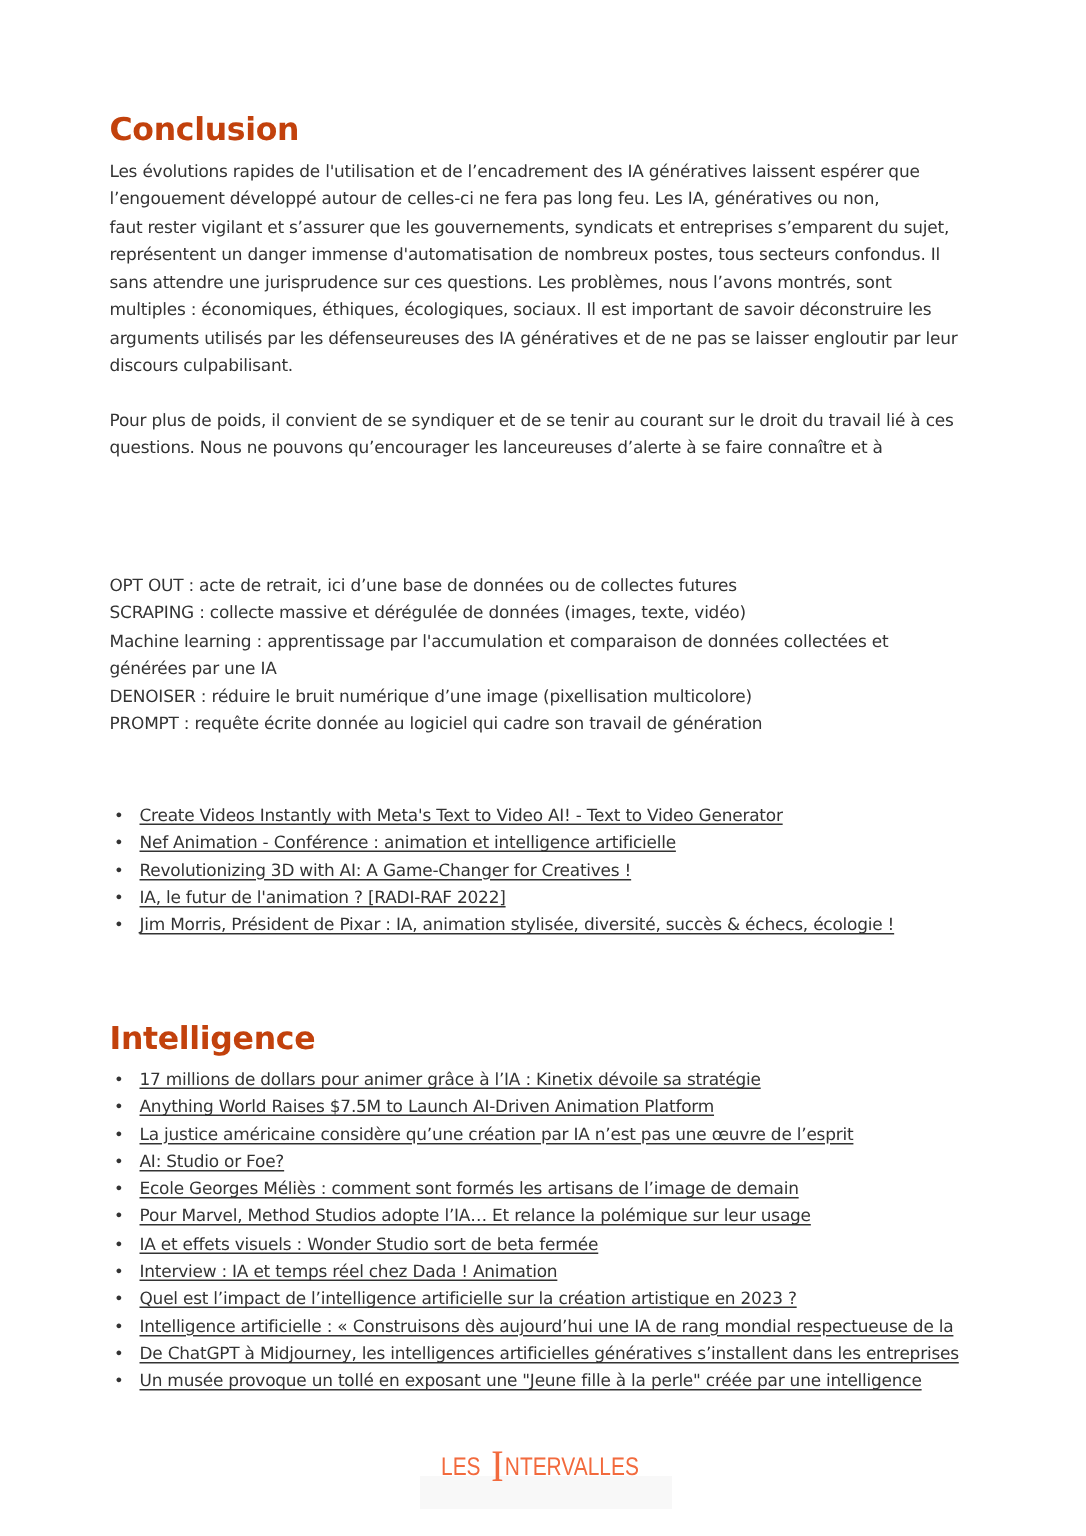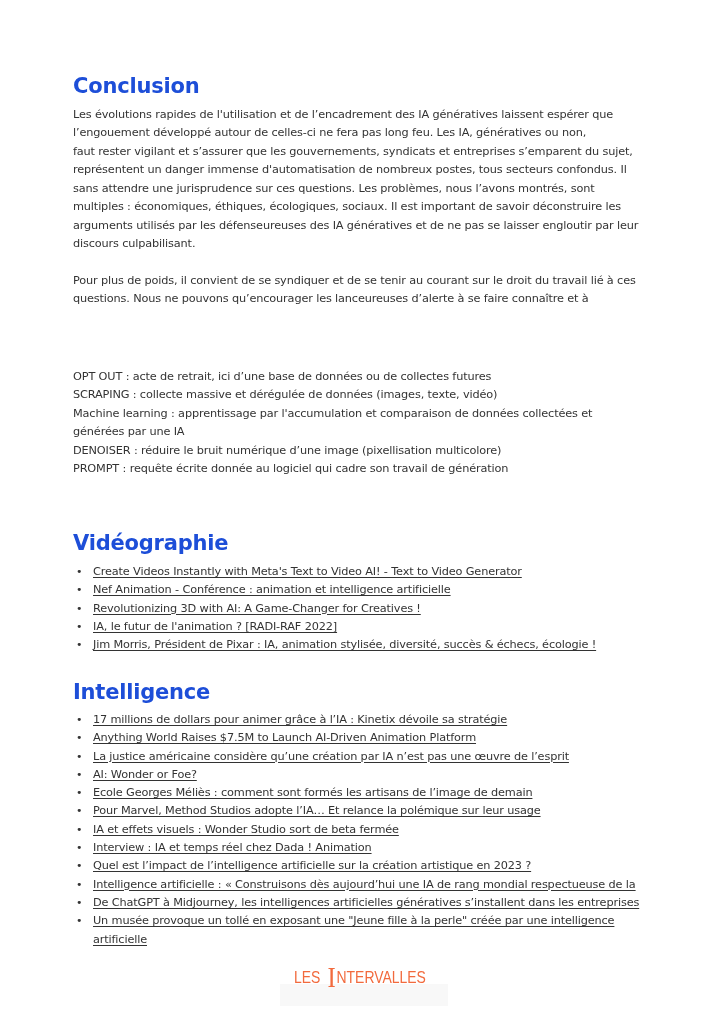--- a/index.html
+++ b/index.html
@@ -1,32 +1,32 @@
 <!DOCTYPE html>
 <html><head>
 <meta charset="utf-8">
 <style>
   html, body { margin: 0; padding: 0; background: #ffffff; }
   body { width: 724px; height: 1024px; position: relative; overflow: hidden;
          font-family: "DejaVu Sans", "Liberation Sans", sans-serif; color: #333333; }
   .page { position: absolute; left: 0; top: 0; width: 724px; height: 1024px; }
   .section { position: absolute; left: 73px; width: 590px; }
-  h2 { margin: 0; font-size: 21px; font-weight: bold; color: #1d4ed8; line-height: 28px; letter-spacing: -0.2px; }
+  h2 { margin: 0; font-size: 21px; font-weight: bold; color: #c2410c; line-height: 28px; letter-spacing: -0.2px; }
   .para { margin: 0; font-size: 11.3px; line-height: 18.45px; letter-spacing: -0.15px; white-space: nowrap; }
   .para .ln { display: block; }
   ul { margin: 0; padding: 0; list-style: none; }
   li { position: relative; padding-left: 20px; font-size: 11.3px; line-height: 18.3px; letter-spacing: -0.15px; white-space: nowrap; }
   li .bullet { position: absolute; left: 3px; top: 0; font-size: 11px; color: #333; }
   li a { color: #333333; text-decoration: underline; text-underline-offset: 2px; }
   li .ln { display: block; }
   #sec-conclusion { top: 72px; }
   #sec-conclusion .para1 { margin-top: 6px; }
   #sec-conclusion .para2 { margin-top: 18px; }
   #sec-lexique { top: 363px; }
-  #sec-lexique .para { margin-top: 5px; }
+  #sec-lexique .para { margin-top: 19px; }
   #sec-video { top: 529px; }
   #sec-video ul { margin-top: 6px; }
   #sec-biblio { top: 678px; }
   #sec-biblio ul { margin-top: 5px; }
   .logo-wrap { position: absolute; left: 278px; top: 966px; width: 172px; height: 40px; }
   .logo-band { position: absolute; left: 2px; top: 18px; width: 168px; height: 22px; background: #f8f8f8; }
   .logo { position: absolute; left: 16px; top: 2px; color: #f26a3d; font-family: "Liberation Sans", sans-serif;
           font-size: 17px; letter-spacing: 0px; white-space: nowrap; transform: scaleX(0.82); transform-origin: left top; }
   .logo .big-i { font-family: "Liberation Serif", serif; font-size: 30px; line-height: 0; position: relative; top: 4px; margin: 0 1px 0 4px; }
 </style>
@@ -58,45 +58,44 @@
         <span class="ln">OPT OUT : acte de retrait, ici d’une base de données ou de collectes futures</span>
         <span class="ln">SCRAPING : collecte massive et dérégulée de données (images, texte, vidéo)</span>
         <span class="ln">Machine learning : apprentissage par l'accumulation et comparaison de données collectées et</span>
         <span class="ln">générées par une IA</span>
         <span class="ln">DENOISER : réduire le bruit numérique d’une image (pixellisation multicolore)</span>
         <span class="ln">PROMPT : requête écrite donnée au logiciel qui cadre son travail de génération</span>
       </p>
   </section>
 
   <section class="section" id="sec-video">
-    <h2>Vidéographie</h2>
     <ul>
         <li><span class="bullet">•</span><a><span class="ln">Create Videos Instantly with Meta's Text to Video AI! - Text to Video Generator</span></a></li>
         <li><span class="bullet">•</span><a><span class="ln">Nef Animation - Conférence : animation et intelligence artificielle</span></a></li>
         <li><span class="bullet">•</span><a><span class="ln">Revolutionizing 3D with AI: A Game-Changer for Creatives !</span></a></li>
         <li><span class="bullet">•</span><a><span class="ln">IA, le futur de l'animation ? [RADI-RAF 2022]</span></a></li>
         <li><span class="bullet">•</span><a><span class="ln">Jim Morris, Président de Pixar : IA, animation stylisée, diversité, succès &amp; échecs, écologie !</span></a></li>
       </ul>
   </section>
 
   <section class="section" id="sec-biblio">
     <h2>Intelligence</h2>
     <ul>
         <li><span class="bullet">•</span><a><span class="ln">17 millions de dollars pour animer grâce à l’IA : Kinetix dévoile sa stratégie</span></a></li>
         <li><span class="bullet">•</span><a><span class="ln">Anything World Raises $7.5M to Launch AI-Driven Animation Platform</span></a></li>
         <li><span class="bullet">•</span><a><span class="ln">La justice américaine considère qu’une création par IA n’est pas une œuvre de l’esprit</span></a></li>
-        <li><span class="bullet">•</span><a><span class="ln">AI: Wonder or Foe?</span></a></li>
+        <li><span class="bullet">•</span><a><span class="ln">AI: Studio or Foe?</span></a></li>
         <li><span class="bullet">•</span><a><span class="ln">Ecole Georges Méliès : comment sont formés les artisans de l’image de demain</span></a></li>
         <li><span class="bullet">•</span><a><span class="ln">Pour Marvel, Method Studios adopte l’IA… Et relance la polémique sur leur usage</span></a></li>
         <li><span class="bullet">•</span><a><span class="ln">IA et effets visuels : Wonder Studio sort de beta fermée</span></a></li>
         <li><span class="bullet">•</span><a><span class="ln">Interview : IA et temps réel chez Dada ! Animation</span></a></li>
         <li><span class="bullet">•</span><a><span class="ln">Quel est l’impact de l’intelligence artificielle sur la création artistique en 2023 ?</span></a></li>
         <li><span class="bullet">•</span><a><span class="ln">Intelligence artificielle : « Construisons dès aujourd’hui une IA de rang mondial respectueuse de la</span></a></li>
         <li><span class="bullet">•</span><a><span class="ln">De ChatGPT à Midjourney, les intelligences artificielles génératives s’installent dans les entreprises</span></a></li>
-        <li><span class="bullet">•</span><a><span class="ln">Un musée provoque un tollé en exposant une "Jeune fille à la perle" créée par une intelligence</span><span class="ln">artificielle</span></a></li>
+        <li><span class="bullet">•</span><a><span class="ln">Un musée provoque un tollé en exposant une "Jeune fille à la perle" créée par une intelligence</span></a></li>
       </ul>
   </section>
 
   <div class="logo-wrap">
     <div class="logo-band"></div>
     <div class="logo">
       <span>LES </span><span class="big-i">I</span><span>NTERVALLES</span>
     </div>
   </div>
 

